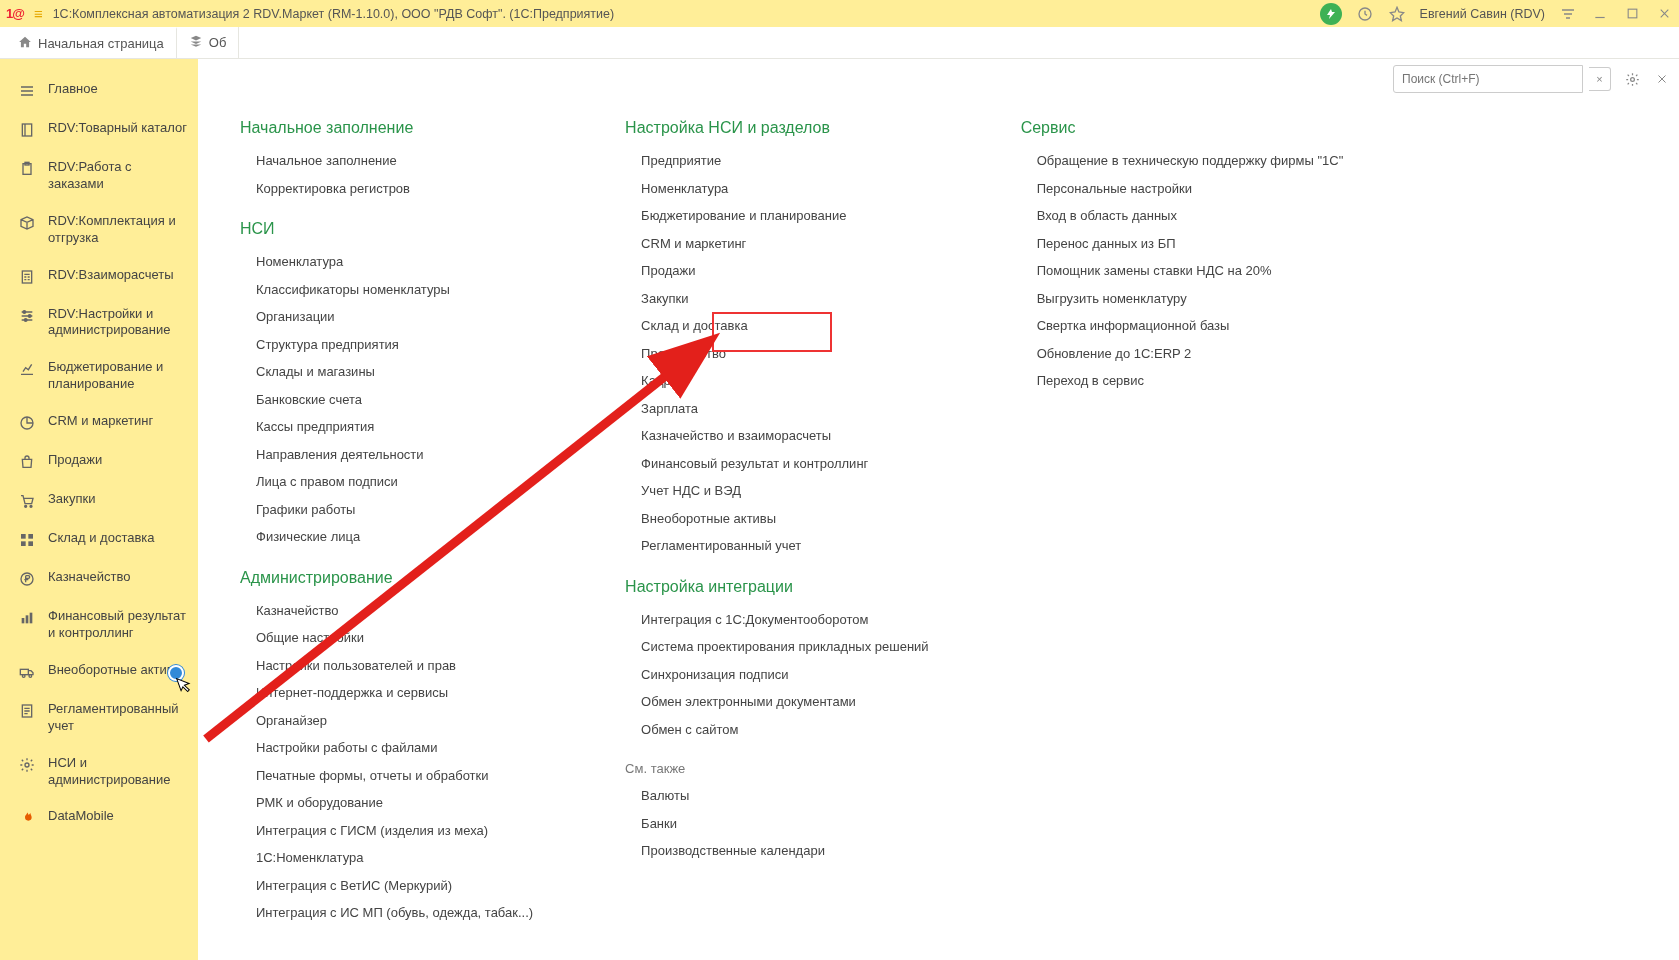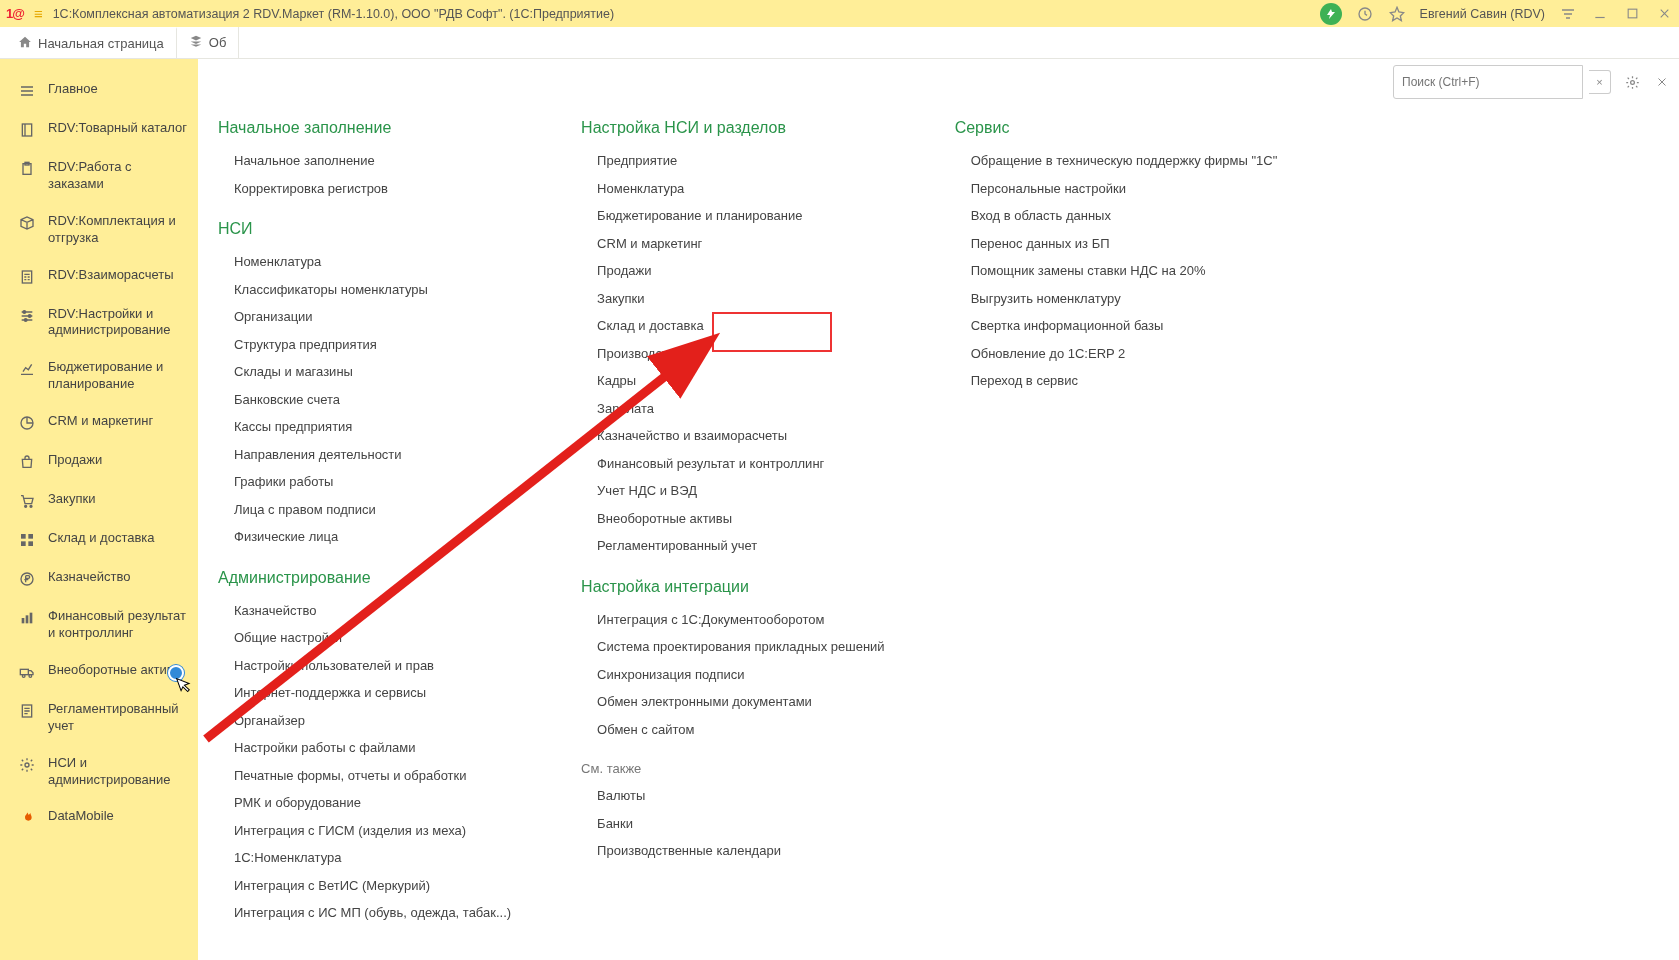--- a/index.html
+++ b/index.html
@@ -28,26 +28,26 @@
   .side-item.active { position: relative; }
   .side-item .side-label { flex: 1; }
 
   .cursor-marker { position: absolute; left: 168px; top: 665px; pointer-events: none; z-index: 50; }
   .cursor-dot { width: 16px; height: 16px; border-radius: 50%; background: #3189d8; border: 2px solid #fff; box-shadow: 0 0 0 1px #3189d8; position: absolute; }
   .cursor-arrow-ptr { position: absolute; left: 10px; top: 10px; font-size: 15px; color: #000; transform: rotate(-20deg);}
 
   
   .content { flex: 1; background: #fff; position: relative; overflow: hidden; }
   .content-top { position: absolute; top: 6px; right: 8px; display: flex; align-items: center; gap: 6px; }
-  .search-box { width: 190px; height: 34px; border: 1px solid #ccc; border-radius: 3px 0 0 3px; padding: 0 8px; font-size: 12px; color: #aaa; outline: none; }
+  .search-box { width: 190px; height: 28px; border: 1px solid #ccc; border-radius: 3px 0 0 3px; padding: 0 8px; font-size: 12px; color: #aaa; outline: none; }
   .search-clear { width: 22px; height: 24px; border: 1px solid #ccc; border-left: none; border-radius: 0 3px 3px 0; display: flex; align-items: center; justify-content: center; cursor: pointer; color: #888; font-size: 11px;}
   .top-icon { width: 18px; height: 18px; display: flex; align-items: center; justify-content: center; color: #888; cursor: pointer; margin-left: 6px; font-size: 14px;}
 
   .columns { display: flex; padding: 56px 20px 20px 20px; gap: 70px; }
-  .col { display: flex; flex-direction: column; }
+  .col { display: flex; flex-direction: column; margin-left: 22px; }
   .group-title { color: #2a944a; font-size: 16px; margin: 18px 0 10px 0; font-weight: normal; }
   .col .group-title:first-child { margin-top: 4px; }
   .link { color: #444; font-size: 13px; padding: 4px 0 4px 16px; cursor: pointer; line-height: 1.5; }
   .highlight-box { position: absolute; border: 2px solid #e33; pointer-events: none; }
   .see-also { color: #777; font-size: 13px; margin: 18px 0 6px 0; }
 
   
   .big-arrow { position: absolute; pointer-events: none; z-index: 40; }
 
 </style>
@@ -303,22 +303,22 @@
           <div class="link">Корректировка регистров</div>
           <div class="group-title">НСИ</div>
           <div class="link">Номенклатура</div>
           <div class="link">Классификаторы номенклатуры</div>
           <div class="link">Организации</div>
           <div class="link">Структура предприятия</div>
           <div class="link">Склады и магазины</div>
           <div class="link">Банковские счета</div>
           <div class="link">Кассы предприятия</div>
           <div class="link">Направления деятельности</div>
+          <div class="link">Лица с правом подписи</div>
           <div class="link">Графики работы</div>
-          <div class="link">Лица с правом подписи</div>
           <div class="link">Физические лица</div>
           <div class="group-title">Администрирование</div>
           <div class="link">Казначейство</div>
           <div class="link">Общие настройки</div>
           <div class="link">Настройки пользователей и прав</div>
           <div class="link">Интернет-поддержка и сервисы</div>
           <div class="link">Органайзер</div>
           <div class="link">Настройки работы с файлами</div>
           <div class="link">Печатные формы, отчеты и обработки</div>
           <div class="link">РМК и оборудование</div>

